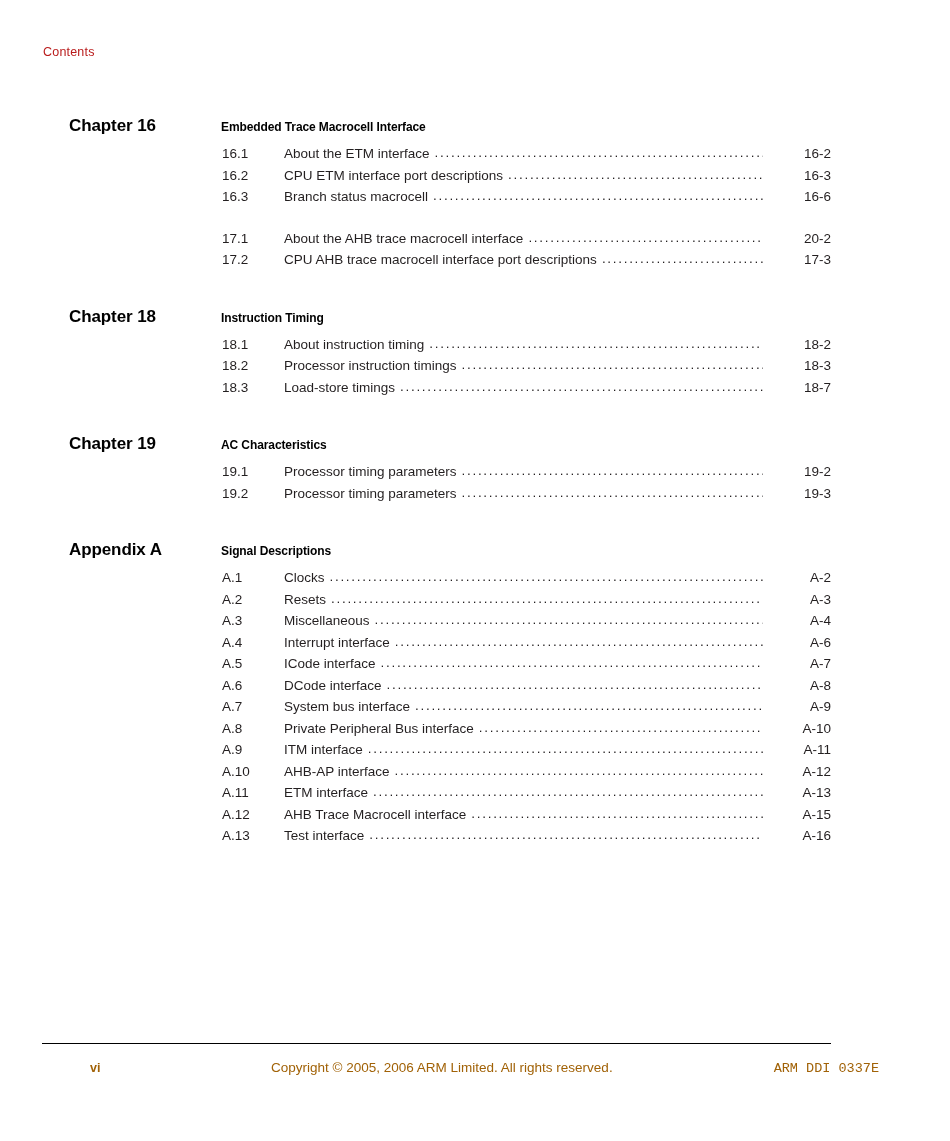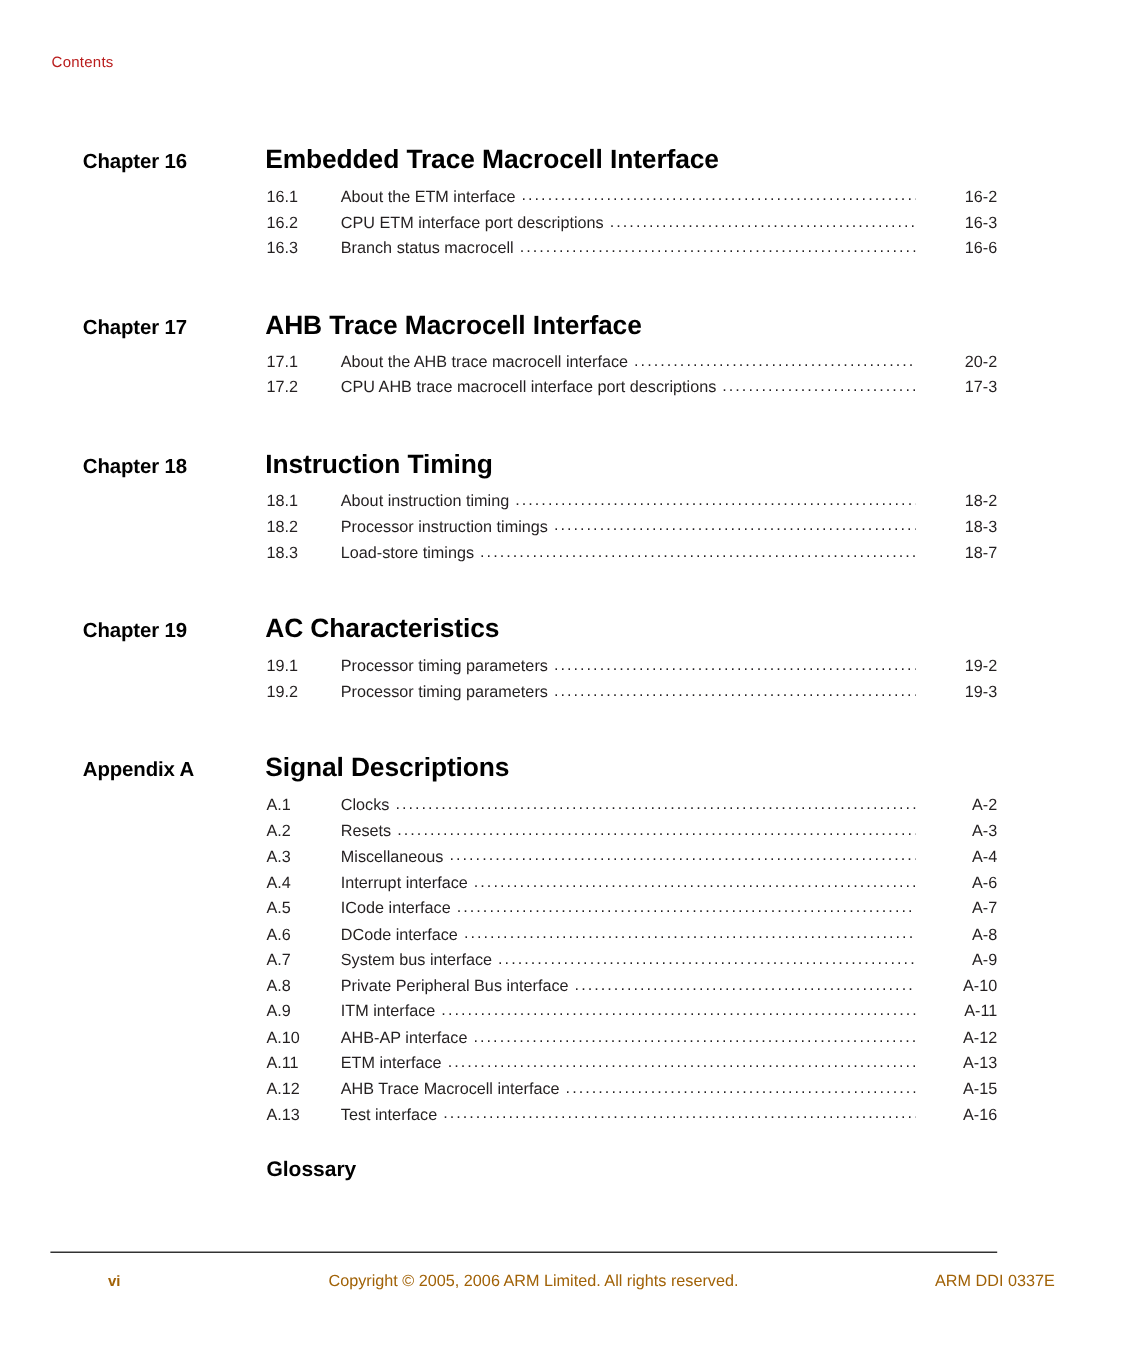--- a/index.html
+++ b/index.html
@@ -45,21 +45,21 @@
   }
   .chapter-num {
     width: 152px;
     margin-left: 69px;
     font-size: 17px;
     font-weight: bold;
     color: #000;
     letter-spacing: -0.1px;
   }
   .chapter-title {
-    font-size: 22px;
+    font-size: 12px;
     font-weight: bold;
     color: #000;
     letter-spacing: -0.1px;
     margin-top: 20px;
   }
   .entries {
     margin-top: 7px;
   }
   .entry {
     display: flex;
@@ -129,20 +129,21 @@
     font-size: 12.5px;
   }
   .footer-copy {
     flex: 1 1 auto;
     text-align: center;
     margin-left: -40px;
   }
   .footer-doc {
     flex: none;
     text-align: right;
+    font-family: Liberation Mono, monospace;
   }
 </style>
 </head>
 <body>
 
 <div class="page">
 
   <div class="header-label">Contents</div>
 
   <div class="toc" id="toc-root">
@@ -166,24 +167,20 @@
           </div>
           <div class="entry">
             <span class="entry-num">16.3</span>
             <span class="entry-title">Branch status macrocell</span>
             <span class="dots">................................................................................................................................................................................................................................................................................................................................................................................................................</span>
             <span class="entry-page">16-6</span>
           </div>
         </div>
       </div>
       <div class="chapter-block">
-        <div class="chapter-head">
-          <div class="chapter-num">Chapter 17</div>
-          <div class="chapter-title">AHB Trace Macrocell Interface</div>
-        </div>
         <div class="entries">
           <div class="entry">
             <span class="entry-num">17.1</span>
             <span class="entry-title">About the AHB trace macrocell interface</span>
             <span class="dots">................................................................................................................................................................................................................................................................................................................................................................................................................</span>
             <span class="entry-page">20-2</span>
           </div>
           <div class="entry">
             <span class="entry-num">17.2</span>
             <span class="entry-title">CPU AHB trace macrocell interface port descriptions</span>
@@ -317,21 +314,20 @@
             <span class="entry-page">A-15</span>
           </div>
           <div class="entry">
             <span class="entry-num">A.13</span>
             <span class="entry-title">Test interface</span>
             <span class="dots">................................................................................................................................................................................................................................................................................................................................................................................................................</span>
             <span class="entry-page">A-16</span>
           </div>
         </div>
       </div>
-      <div class="glossary">Glossary</div>
     </div>
 
   <div class="footer-rule"></div>
 
   <div class="footer">
     <div class="footer-page">vi</div>
     <div class="footer-copy">Copyright © 2005, 2006 ARM Limited. All rights reserved.</div>
     <div class="footer-doc">ARM DDI 0337E</div>
   </div>
 

